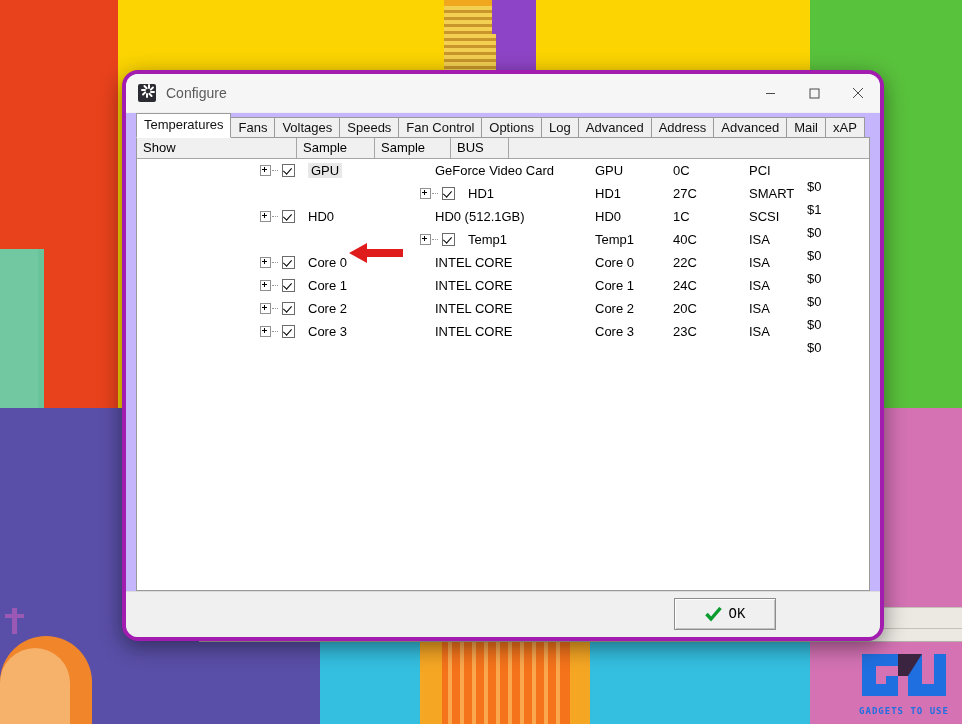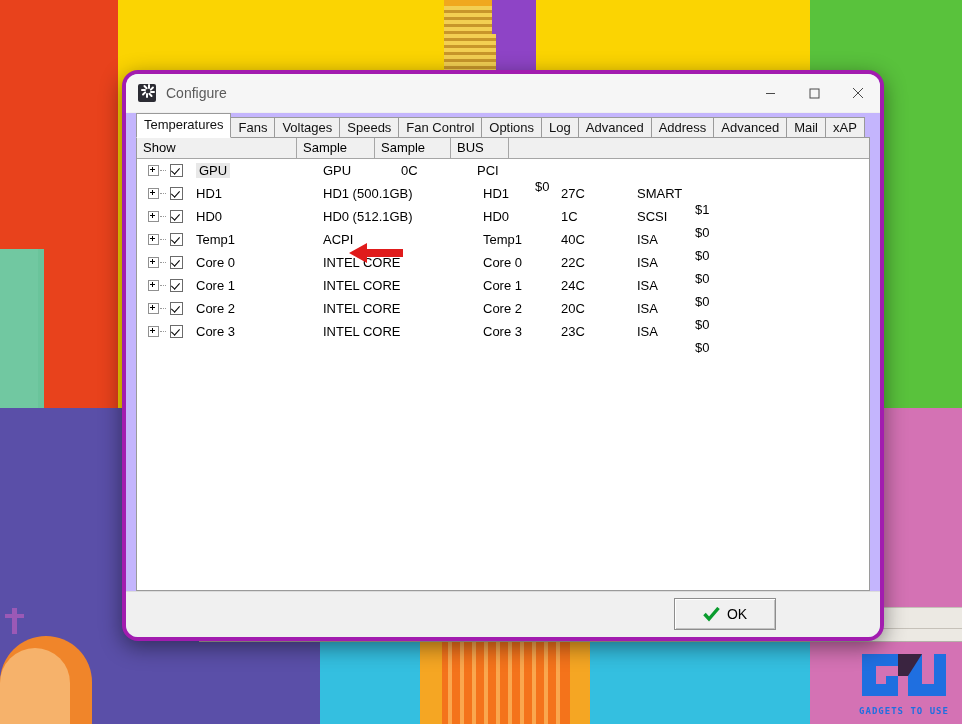--- a/index.html
+++ b/index.html
@@ -102,21 +102,21 @@
   .tab.blank{flex:1;border:none;background:transparent;}
 
   
   #listbox{position:absolute;left:10px;top:63px;right:10px;height:454px;
      background:#fff;border:1px solid #9a9a9a;box-sizing:border-box;overflow:hidden;}
   .hdr{display:flex;height:20px;background:#f0f0f0;border-bottom:1px solid #a6a6a6;}
   .hdr div{font-size:13px;color:#000;line-height:20px;padding-left:6px;
      border-right:1px solid #a6a6a6;box-sizing:border-box;overflow:hidden;white-space:nowrap;}
   .c0{width:186px;} .c1{width:160px;} .c2{width:78px;}
   .c3{width:76px;} .c4{width:58px;} .c5{width:62px;margin-top:32px;}
-  .row{display:flex;height:23px;align-items:center;}
+  .row{display:flex;height:23px;align-items:center;justify-content:flex-end;}
   .row .cell{font-size:13px;color:#000;line-height:23px;box-sizing:border-box;
      white-space:nowrap;overflow:hidden;}
   .lbl-cell{width:186px;display:flex;align-items:center;}
   .plus{width:9px;height:9px;border:1px solid #909090;background:#fff;margin-left:11px;
      position:relative;flex:0 0 auto;}
   .plus:before{content:"";position:absolute;left:1px;top:3px;width:5px;height:1px;background:#000;}
   .plus:after{content:"";position:absolute;left:3px;top:1px;width:1px;height:5px;background:#000;}
   .dots{width:6px;height:1px;border-top:1px dotted #999;margin:0 1px;flex:0 0 auto;}
   .cb{width:11px;height:11px;border:1px solid #6b6b6b;background:#fff;position:relative;
      margin-left:3px;flex:0 0 auto;}
@@ -147,21 +147,21 @@
   .tray{margin-left:auto;display:flex;align-items:center;margin-right:168px;}
   .tray .cb{margin-right:8px;}
   .cbrow{display:flex;align-items:center;height:26px;padding-left:6px;}
   .cbrow .cb{margin-left:3px;margin-right:10px;}
 
   
   #footer{position:absolute;left:0;bottom:0;width:100%;height:45px;
      background:#f0f0f0;border-top:1px solid #dcdcdc;}
   .btn{position:absolute;top:6px;height:30px;width:100px;background:#f0f0f0;
      border:1px solid #8d8d8d;display:flex;align-items:center;justify-content:center;
-     font-size:14px;color:#000;box-shadow:inset 1px 1px 0 #fff, inset -1px -1px 0 #c2c2c2;}
+     font-size:14px;color:#000;box-shadow:inset 1px 1px 0 #fff, inset -1px -1px 0 #c2c2c2;font-family:Liberation Mono, monospace;}
   #btn-ok{left:548px;} #btn-cancel{left:654px;}
   .btn svg{margin-right:7px;}
 </style>
 </head>
 <body>
 
 <div id="wallpaper">
   <div class="band bg-yellow"></div>
   <div class="band bg-red"></div>
   <div class="band bg-teal"></div>
@@ -270,33 +270,33 @@
         <div class="c5">Address</div>
       </div>
     <div id="rows">
         <div class="row">
           <div class="lbl-cell">
             <span class="plus"></span>
             <span class="dots"></span>
             <span class="cb on"></span>
             <span class="lbl-txt sel">GPU</span>
           </div>
+          <div class="cell c1">GeForce Video Card</div>
           <div class="cell c2">GPU</div>
           <div class="cell c3">0C</div>
           <div class="cell c4">PCI</div>
           <div class="cell c5">$0</div>
         </div>
         <div class="row">
           <div class="lbl-cell">
             <span class="plus"></span>
             <span class="dots"></span>
             <span class="cb on"></span>
             <span class="lbl-txt">HD1</span>
           </div>
-          <div class="cell c1">HD1 (500.1GB)</div>
           <div class="cell c2">HD1</div>
           <div class="cell c3">27C</div>
           <div class="cell c4">SMART</div>
           <div class="cell c5">$1</div>
         </div>
         <div class="row">
           <div class="lbl-cell">
             <span class="plus"></span>
             <span class="dots"></span>
             <span class="cb on"></span>
@@ -308,21 +308,20 @@
           <div class="cell c4">SCSI</div>
           <div class="cell c5">$0</div>
         </div>
         <div class="row">
           <div class="lbl-cell">
             <span class="plus"></span>
             <span class="dots"></span>
             <span class="cb on"></span>
             <span class="lbl-txt">Temp1</span>
           </div>
-          <div class="cell c1">ACPI</div>
           <div class="cell c2">Temp1</div>
           <div class="cell c3">40C</div>
           <div class="cell c4">ISA</div>
           <div class="cell c5">$0</div>
         </div>
         <div class="row">
           <div class="lbl-cell">
             <span class="plus"></span>
             <span class="dots"></span>
             <span class="cb on"></span>

